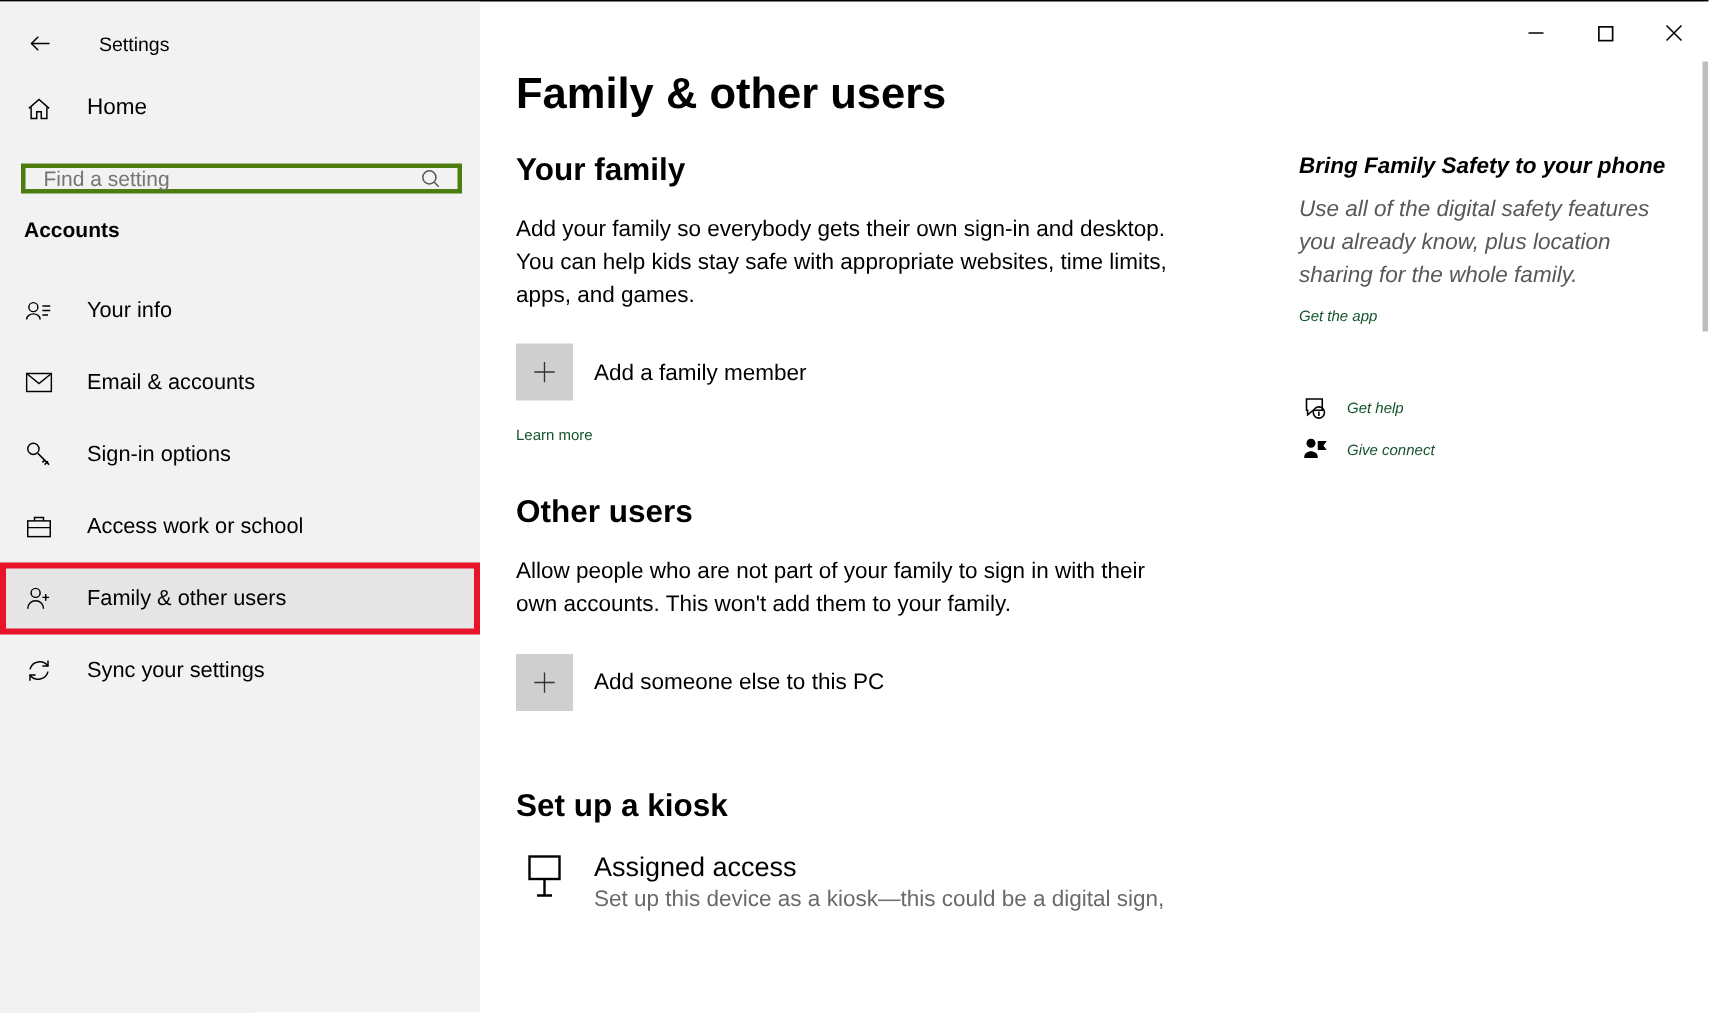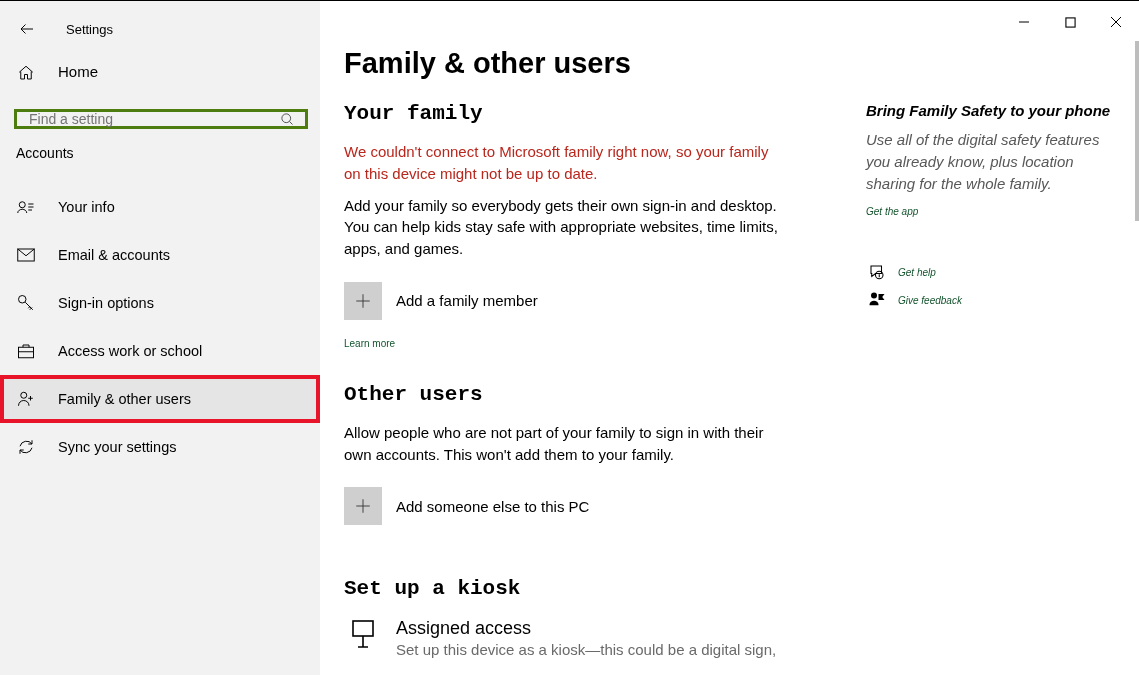--- a/index.html
+++ b/index.html
@@ -35,21 +35,21 @@
     padding: 0 10px;
     background: #fff0;
     justify-content: space-between;
   }
   .search-box input {
     border: none; outline: none; background: transparent;
     font-size: 14px; color: #666; width: 100%;
   }
   .section-title {
     padding: 16px 0 0 16px;
-    font-weight: 400;
+    font-weight: 700;
     font-size: 14px;
   }
   .nav-list { margin-top: 22px; }
   .nav-item {
     display: flex; align-items: center;
     height: 48px; padding-left: 16px;
     cursor: default;
   }
   .nav-item.selected {
     background: #e5e5e5;
@@ -61,21 +61,21 @@
 
   .main {
     flex: 1;
     padding: 46px 0 0 24px;
     overflow: hidden;
     position: relative;
   }
   .page-title { font-size: 29px; font-weight: 600; margin: 0 0 22px 0; }
   .content-cols { display: flex; }
   .col-left { width: 480px; }
-  .h2 { font-size: 21px; font-weight: 600; margin: 0 0 16px 0; font-family: Liberation Mono, monospace; }
+  .h2 { font-size: 21px; font-weight: 600; margin: 0 0 16px 0; }
   .err-text { color: #b9261c; font-size: 15px; line-height: 1.45; margin-bottom: 10px; max-width: 440px; }
   .body-text { font-size: 15px; line-height: 1.45; margin-bottom: 22px; max-width: 440px; }
   .add-row { display: flex; align-items: center; margin-bottom: 18px; }
   .plus-box {
     width: 38px; height: 38px;
     background: #cfcfcf;
     display: flex; align-items: center; justify-content: center;
     margin-right: 14px;
   }
   .add-label { font-size: 15px; }
@@ -229,21 +229,20 @@
           </svg>
       </div>
     </div>
 
     <h1 class="page-title">Family &amp; other users</h1>
 
     <div class="content-cols">
       <div class="col-left">
 
         <h2 class="h2">Your family</h2>
-        <div class="err-text">We couldn't connect to Microsoft family right now, so your family on this device might not be up to date.</div>
         <div class="body-text">Add your family so everybody gets their own sign-in and desktop. You can help kids stay safe with appropriate websites, time limits, apps, and games.</div>
 
         <div class="add-row">
           <div class="plus-box">
             <svg width="18" height="18" viewBox="0 0 24 24" stroke="#333" stroke-width="1.2">
                 <path d="M12 3v18M3 12h18"></path>
               </svg>
           </div>
           <div class="add-label">Add a family member</div>
         </div>
@@ -300,21 +299,21 @@
             <span class="link">Get help</span>
           </div>
           <div class="side-link-row">
             <span class="side-link-icon">
               <svg width="18" height="18" viewBox="0 0 24 24" fill="#000">
                 <circle cx="8" cy="6" r="4"></circle>
                   <path d="M2 18c0-3 3-5 6-5s6 2 6 5v1H2z"></path>
                 <path d="M14 4h8l-3 4 3 4h-8z"></path>
               </svg>
             </span>
-            <span class="link">Give feedback</span>
+            <span class="link">Give connect</span>
           </div>
         </div>
       </div>
     </div>
 
     <div class="vscroll">
       <div class="vscroll-thumb"></div>
     </div>
 
   </div>

